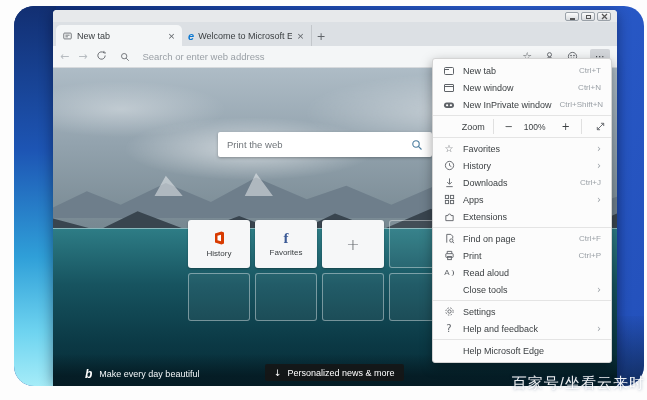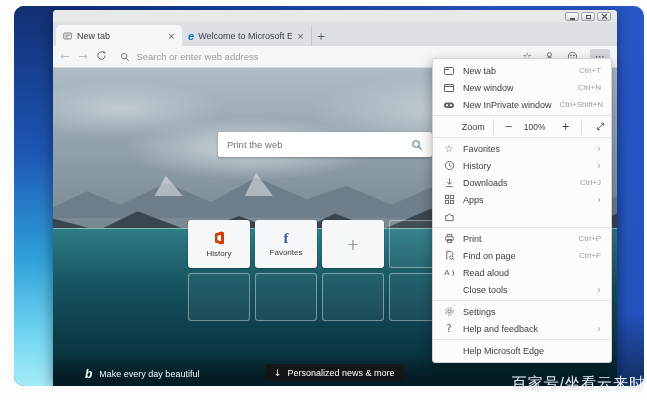--- a/index.html
+++ b/index.html
@@ -1,21 +1,21 @@
 <!DOCTYPE html>
 <html><head>
 <meta charset="utf-8">
 <style>
   * { margin:0; padding:0; box-sizing:border-box; }
   body { font-family:"Liberation Sans","DejaVu Sans",sans-serif; background:#fff; }
   .g { font-family:"DejaVu Sans",sans-serif; }
   #canvas { position:relative; width:647px; height:400px; background:#fdfdfd; overflow:hidden; }
 
   
-  .photo { position:absolute; left:14px; top:6px; width:630px; height:380px; border-radius:10px; overflow:hidden;
+  .photo { position:absolute; left:14px; top:6px; width:630px; height:380px; border-radius:20px; overflow:hidden;
     background:linear-gradient(115deg,#0f2d74 0%,#1b46a8 30%,#2a5ccc 62%,#2350ba 100%); }
   .photo .leftband { position:absolute; left:0; top:0; width:42px; height:100%;
     background:linear-gradient(180deg,#122f72 0%,#1d55b4 38%,#2f9fd8 66%,#6fd4f0 86%,#a5ecf8 100%); }
   .photo .cornershade { position:absolute; right:0; bottom:0; width:120px; height:70px;
     background:radial-gradient(ellipse at 100% 100%, rgba(10,30,56,.7), transparent 75%); }
 
   
   .window { position:absolute; left:39px; top:4px; width:564px; height:373px; background:#f4f5f6;
     border-radius:4px 4px 2px 2px; box-shadow:0 3px 14px rgba(0,0,25,.45); }
   .titlebar { height:12px; background:#e7e9eb; border-radius:4px 4px 0 0; position:relative; }
@@ -33,21 +33,21 @@
   .tab .tlabel { flex:1; white-space:nowrap; overflow:hidden; }
   .tclose { color:#5f6368; font-size:9px; width:9px; text-align:center; }
   .edge-logo { color:#0b77d0; font-weight:bold; font-size:11px; font-style:italic; }
   .newtab-btn { width:18px; height:20px; display:flex; align-items:center; justify-content:center; color:#5f6368; font-size:11px; }
 
   
   .toolbar { height:22px; background:#f4f6f7; display:flex; align-items:center; padding:0 7px; gap:9px;
     border-bottom:1px solid #d6d9dc; }
   .navbtn { font-size:11px; color:#b7bcc1; line-height:1; }
   .navbtn.enabled { color:#5f6368; }
-  .addressbar { flex:1; display:flex; align-items:center; gap:6px; color:#9aa0a6; font-size:9.5px; padding-left:4px; }
+  .addressbar { flex:1; display:flex; align-items:center; gap:12px; color:#9aa0a6; font-size:9.5px; padding-left:4px; }
   .tb-icons { display:flex; align-items:center; gap:12px; }
   .tb-ic { color:#5f6368; font-size:11px; line-height:1; display:flex; align-items:center; }
   .morebtn { width:20px; height:16px; background:#d3d6da; border-radius:2px; display:flex; align-items:center;
     justify-content:center; color:#3c4043; font-size:10px; }
 
   
   .content { position:relative; height:320px; overflow:hidden; background:#55616c; }
   .sky { position:absolute; left:0; top:0; right:0; height:52%;
     background:linear-gradient(180deg,#aebcc6 0%,#93a3ae 45%,#75868f 100%); }
   .clouds { position:absolute; left:0; top:0; right:0; height:46%;
@@ -325,46 +325,47 @@
           </span>
         <span class="lbl">Apps</span>
         <span class="ch g">›</span>
       </div>
       <div class="mi">
         <span class="ic">
             <svg class="mic" width="11" height="11" viewBox="0 0 12 12">
               <path d="M2 5 H4.3 A1.7 1.7 0 1 1 7.7 5 H10 V10.5 H2 Z"></path>
             </svg>
           </span>
+        <span class="lbl">Extensions</span>
       </div>
       <div class="sep"></div>
 
+      <div class="mi">
+        <span class="ic">
+            <svg class="mic" width="11" height="11" viewBox="0 0 12 12">
+              <path d="M3 10.5 V1.5 H7.5 L9.5 3.5 V6"></path>
+              <circle cx="8" cy="8.2" r="1.8"></circle>
+              <path d="M9.4 9.6 L11 11"></path>
+            </svg>
+          </span>
+        <span class="lbl">Find on page</span>
+        <span class="sc">Ctrl+F</span>
+      </div>
       <div class="mi">
         <span class="ic">
             <svg class="mic" width="11" height="11" viewBox="0 0 12 12">
               <path d="M3.5 4 V1.5 H8.5 V4"></path>
               <rect x="2" y="4" width="8" height="4" rx="0.5"></rect>
               <rect x="4" y="7" width="4" height="3.5"></rect>
             </svg>
           </span>
         <span class="lbl">Print</span>
         <span class="sc">Ctrl+P</span>
       </div>
       <div class="mi">
-        <span class="ic">
-            <svg class="mic" width="11" height="11" viewBox="0 0 12 12">
-              <path d="M3 10.5 V1.5 H7.5 L9.5 3.5 V6"></path>
-              <circle cx="8" cy="8.2" r="1.8"></circle>
-              <path d="M9.4 9.6 L11 11"></path>
-            </svg>
-          </span>
-        <span class="lbl">Find on page</span>
-        <span class="sc">Ctrl+F</span>
-      </div>
-      <div class="mi">
         <span class="ic" style="font-size:8px;">
             <span>A</span>
             <span class="waves"></span>
           </span>
         <span class="lbl">Read aloud</span>
       </div>
       <div class="mi">
         <span class="ic"></span>
         <span class="lbl">Close tools</span>
         <span class="ch g">›</span>

